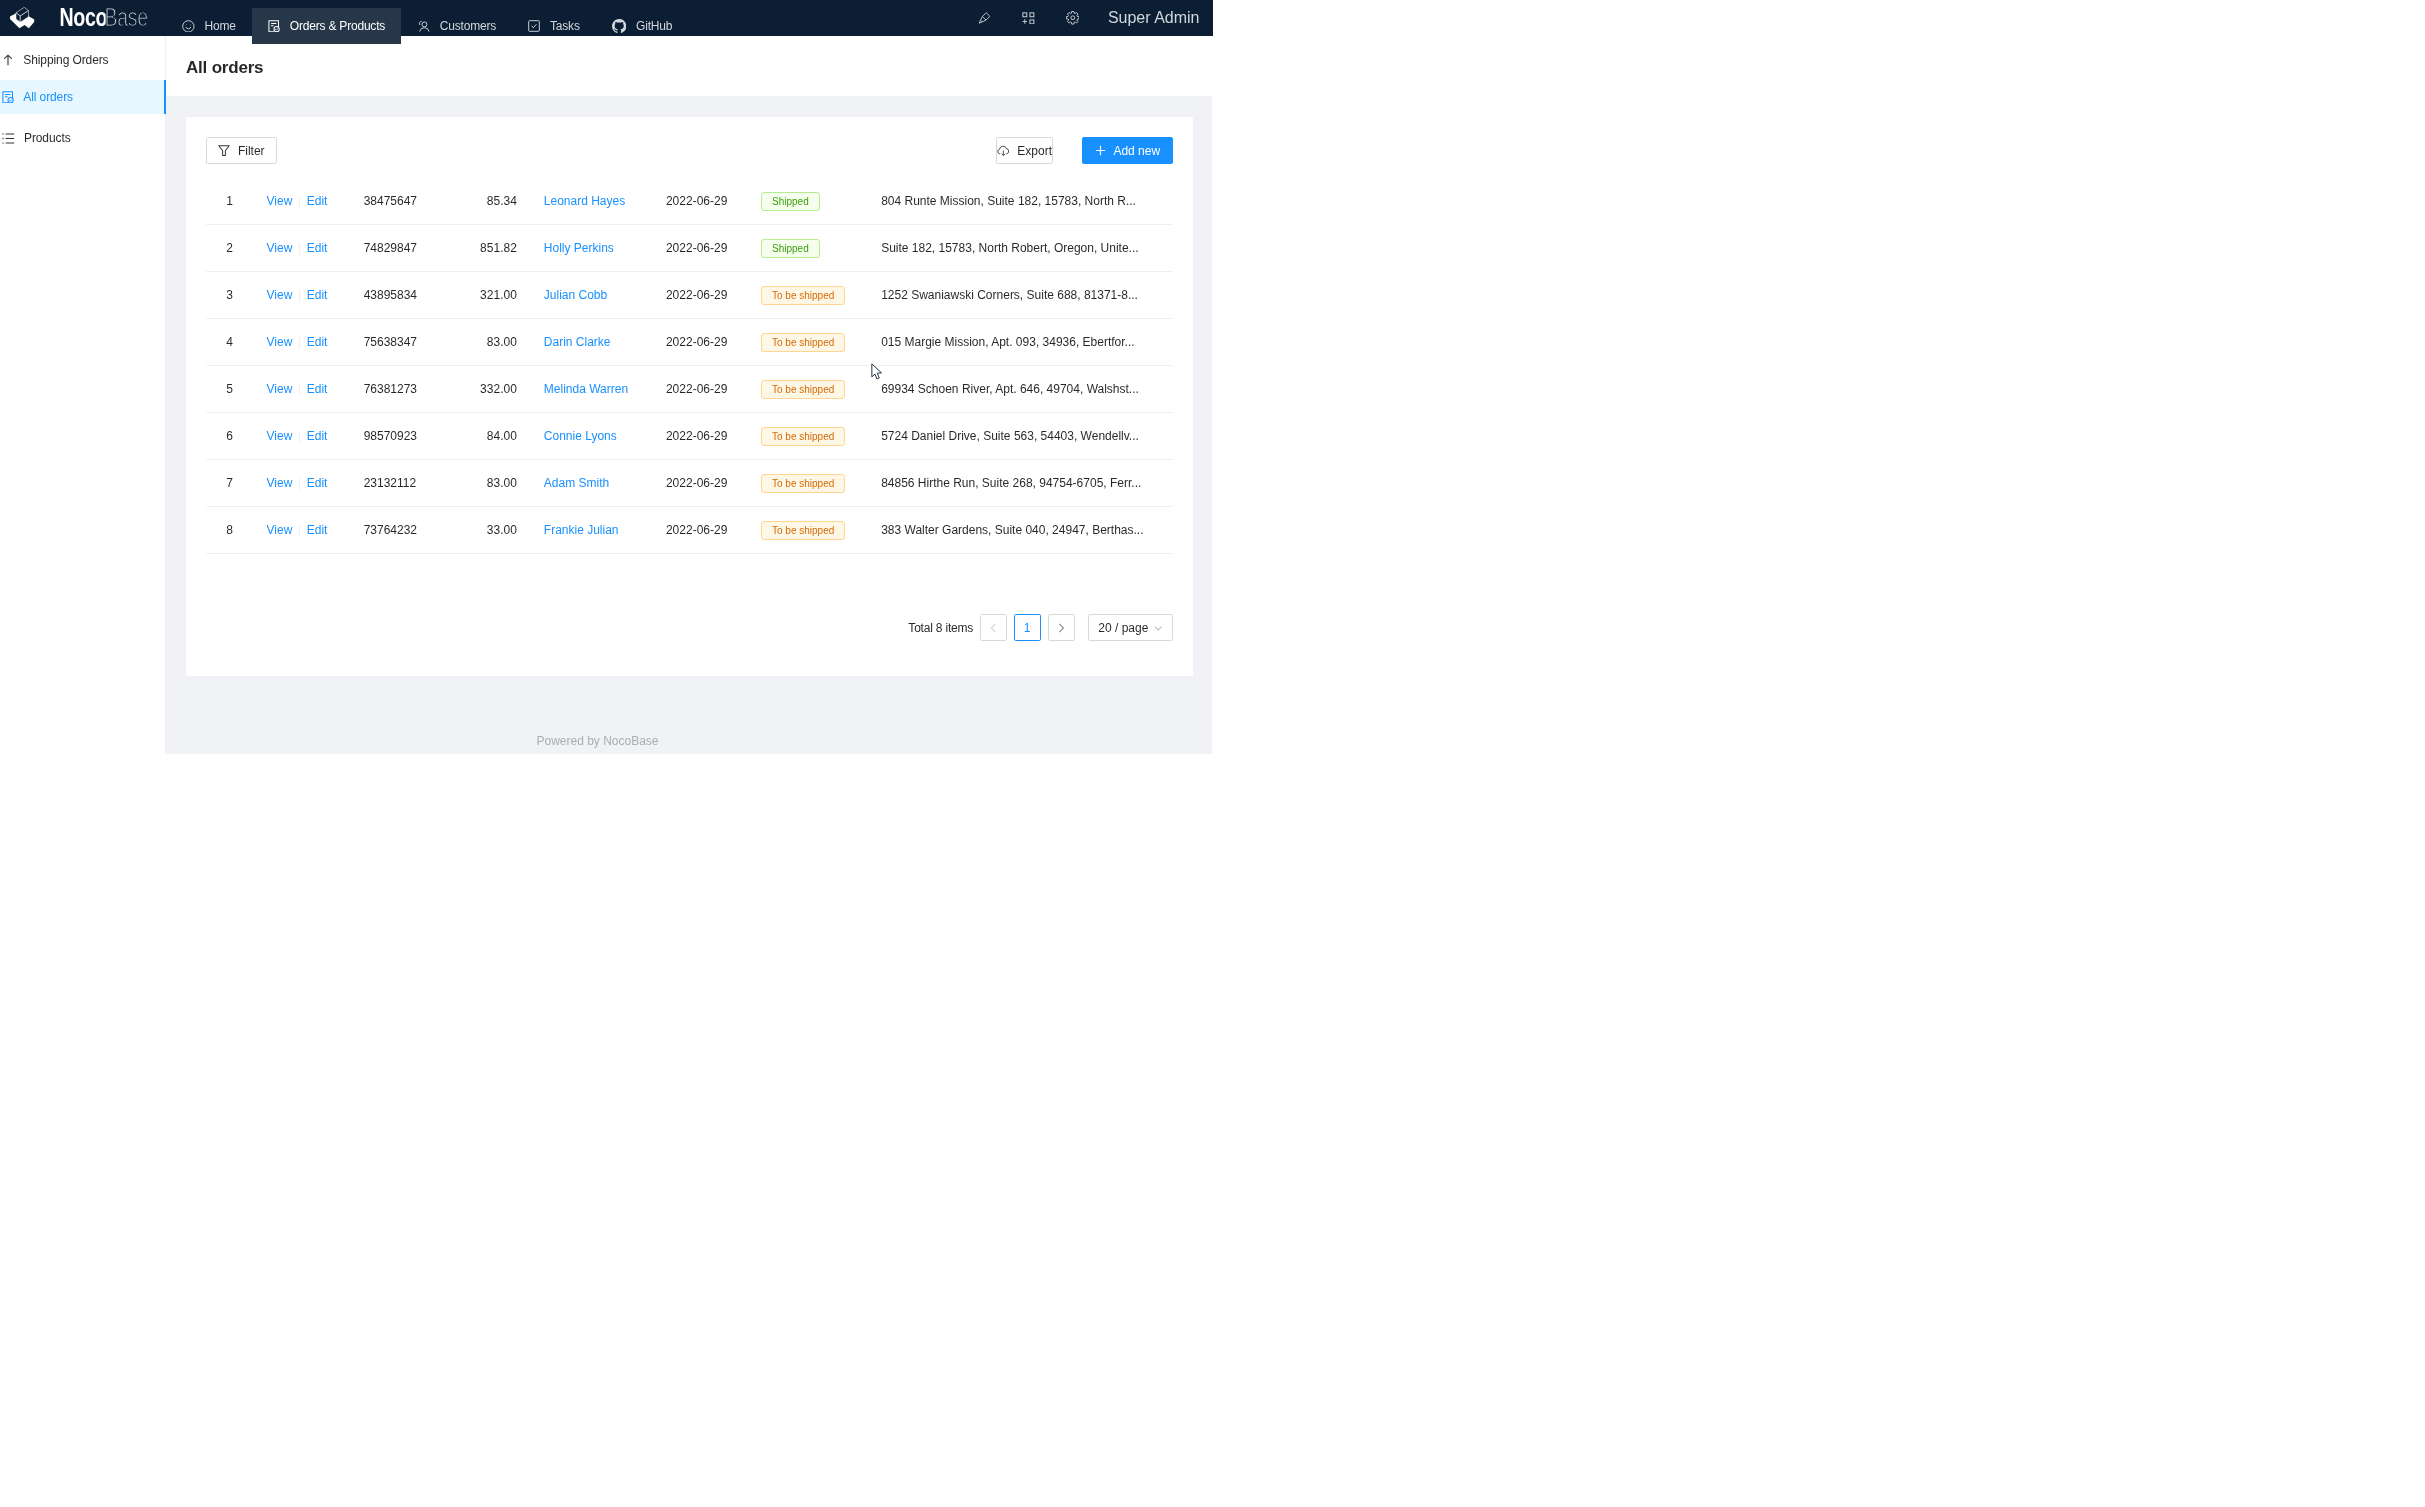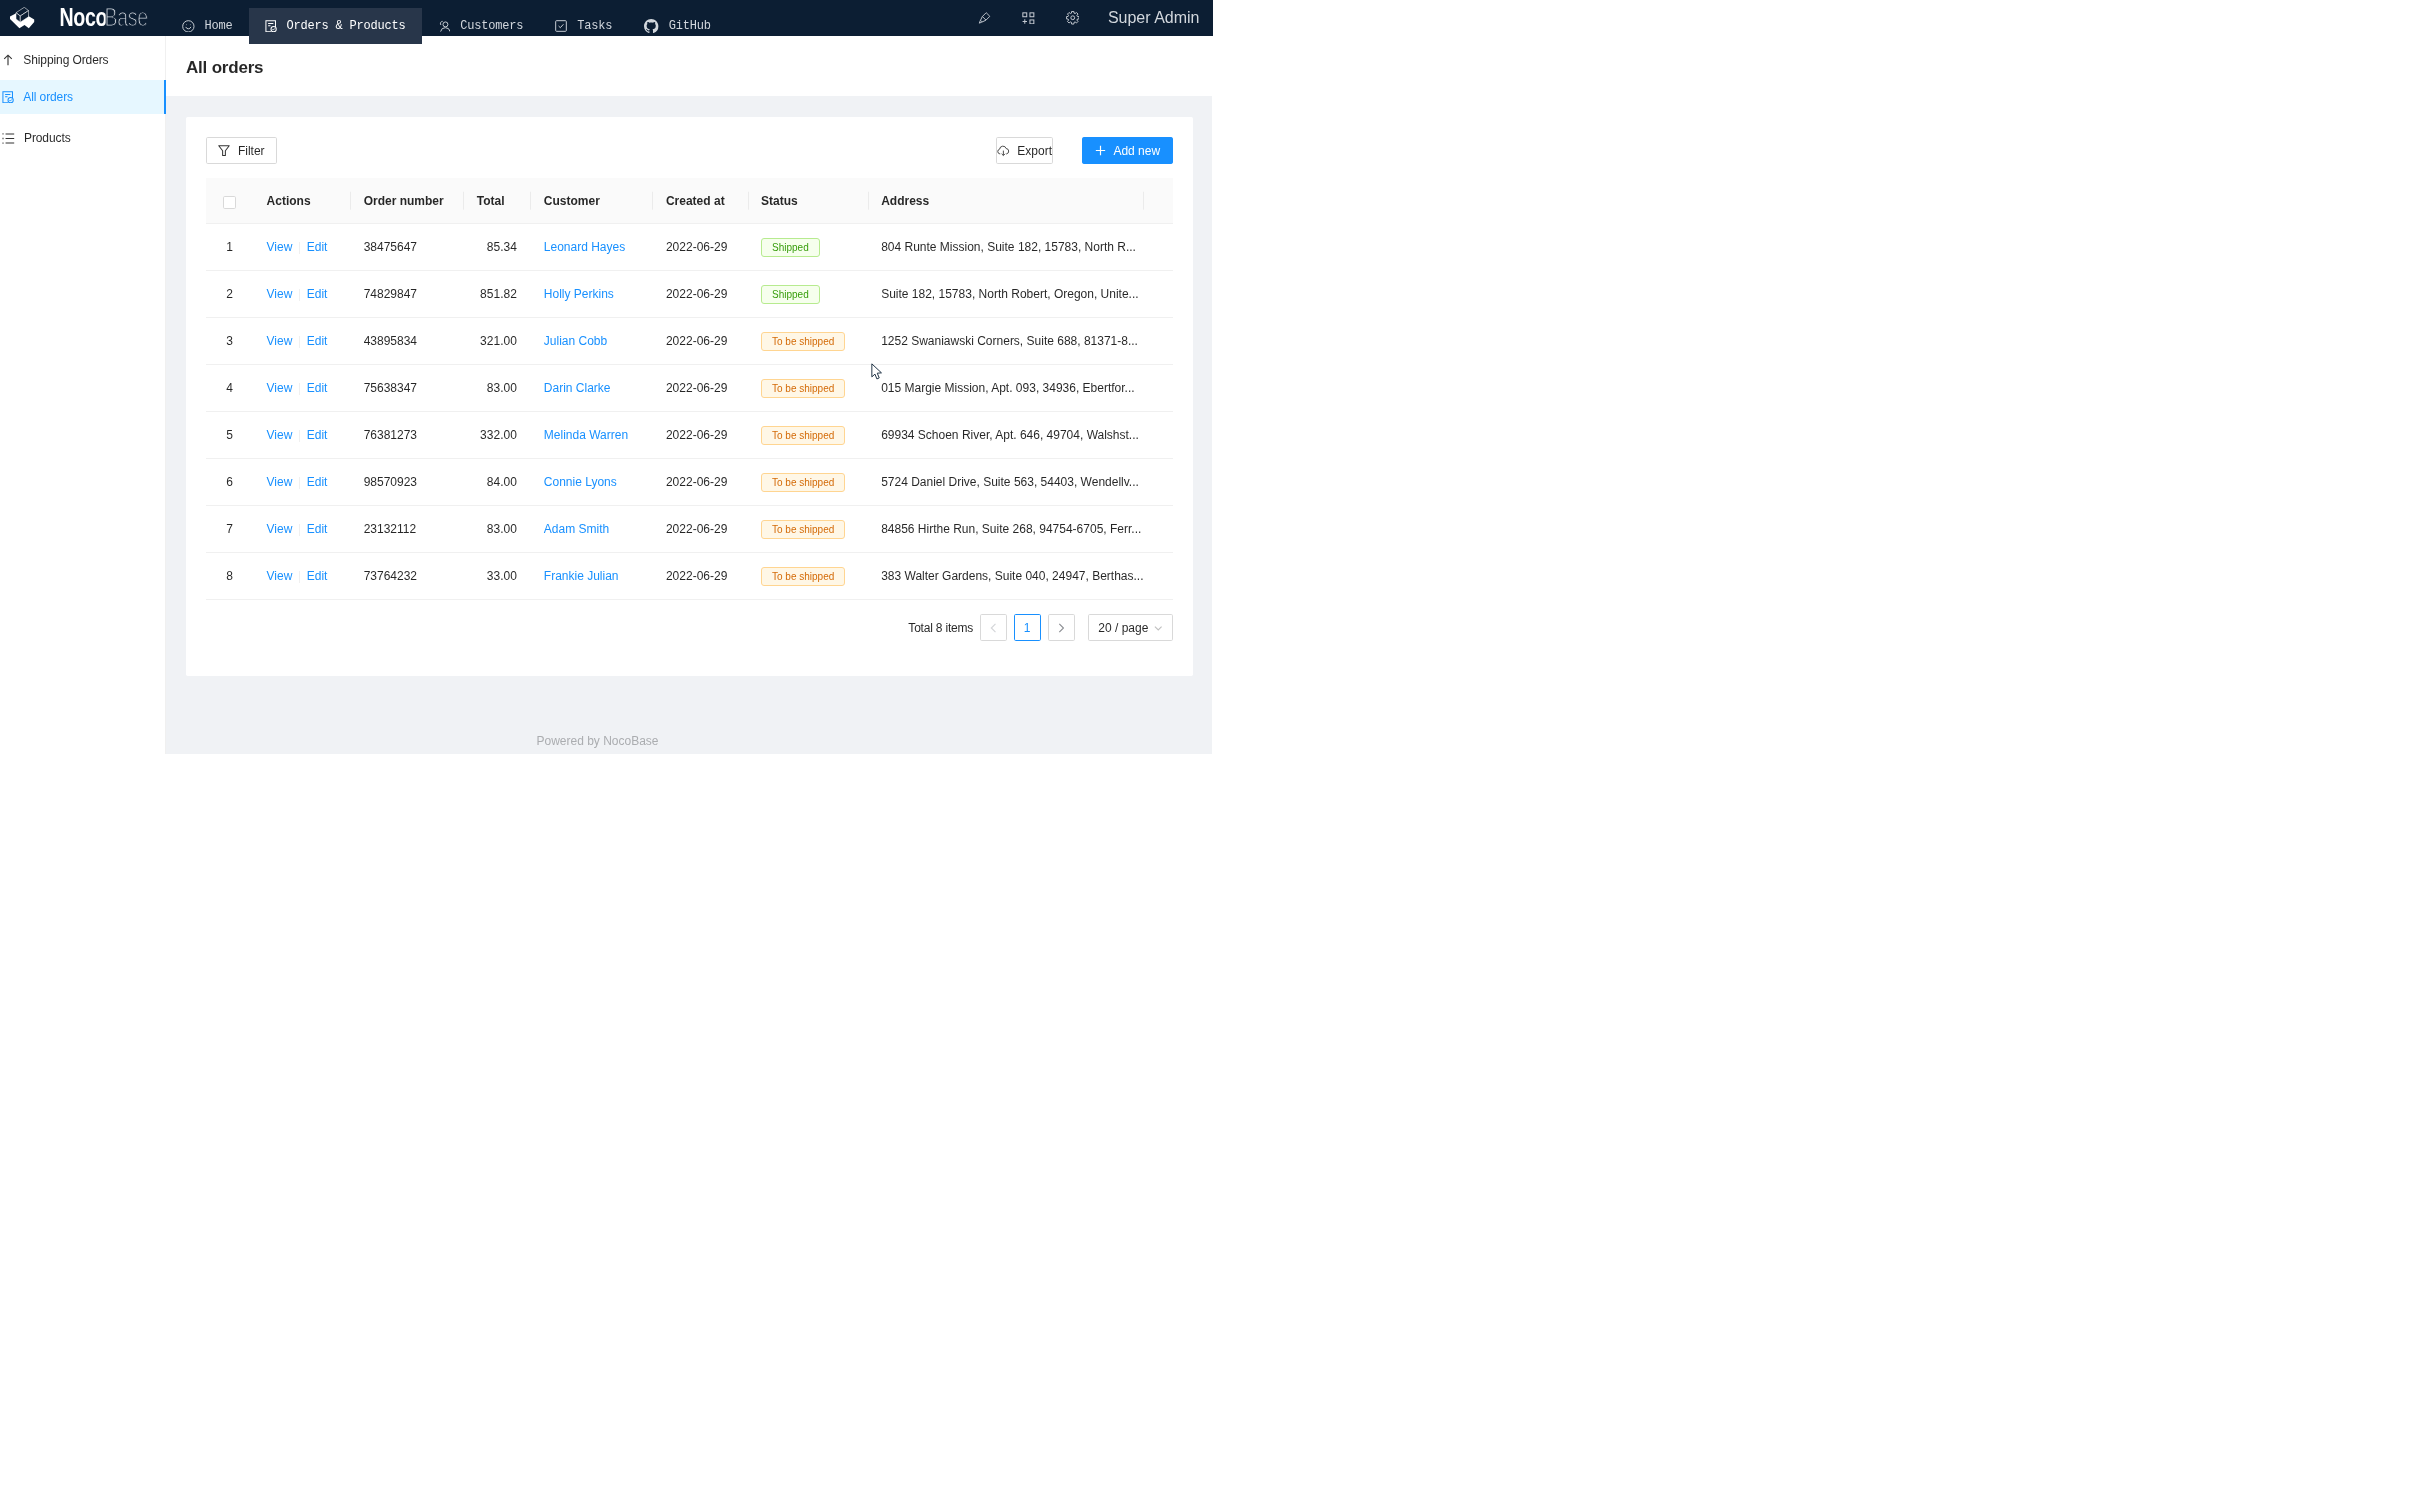--- a/index.html
+++ b/index.html
@@ -4,21 +4,21 @@
 <style>
   * { margin:0; padding:0; box-sizing:border-box; }
   html,body { width:1213px; height:754px; overflow:hidden; }
   body { font-family:"Liberation Sans", sans-serif; font-size:12px; color:rgba(0,0,0,.85); background:#fff; position:relative; }
   
   .nav { position:absolute; left:0; top:0; width:1213px; height:36px; background:#0c1e33; display:flex; align-items:center; }
   .logo { display:flex; align-items:center; height:36px; padding-left:10px; }
   .logo svg { display:block; }
   .wordmark { display:block; margin-left:24px; }
   
-  .navmenu { display:flex; height:20px; margin-left:14.4px;font-family:Liberation Mono, monospace; }
+  .navmenu { display:flex; height:20px; margin-left:14.4px; }
   .navitem { display:flex; align-items:center; height:36px; padding:0 16px; color:#d2d7dd; font-size:12px; letter-spacing:-0.2px; white-space:nowrap; }
   .navitem svg { margin-right:10px; flex:none; }
   .navitem.active { background:#28364a; color:#fff; }
   .navright { position:absolute; right:0; top:0; height:36px; display:flex; align-items:center; }
   .nicon { width:44px; height:36px; display:flex; align-items:center; justify-content:center; }
   .superadmin { color:#d2d7dd; font-size:16px; margin-left:13.5px; margin-right:13.5px; }
   
   .sidebar { position:absolute; left:0; top:36px; width:166px; height:718px; background:#fff; border-right:0.8px solid #f0f0f0; }
   .sitem { position:absolute; left:0; width:166px; height:34px; display:flex; align-items:center; padding-left:2px; font-size:12px; letter-spacing:-0.1px; color:rgba(0,0,0,.85); }
   .sitem svg { flex:none; margin-right:9.3px; }
@@ -202,31 +202,20 @@
         <col style="width:97px">
         <col style="width:113px">
         <col style="width:67px">
         <col style="width:122px">
         <col style="width:95px">
         <col style="width:120px">
         <col style="width:275px">
         <col style="width:30px">
     </colgroup>
     <tbody>
-        <tr>
-      <th style="text-align:center;padding:0;"><span class="cbx"></span></th>
-      <th>Actions</th>
-      <th class="sep">Order number</th>
-      <th class="sep">Total</th>
-      <th class="sep">Customer</th>
-      <th class="sep">Created at</th>
-      <th class="sep">Status</th>
-      <th class="sep">Address</th>
-      <th class="sep"></th>
-    </tr>
     <tr>
       <td class="idx">1</td>
       <td><a>View</a><span class="vdiv"></span><a>Edit</a></td>
       <td>38475647</td>
       <td class="num">85.34</td>
       <td><a>Leonard Hayes</a></td>
       <td>2022-06-29</td>
       <td><span class="tag green">Shipped</span></td>
       <td>804 Runte Mission, Suite 182, 15783, North R...</td>
       <td></td>

